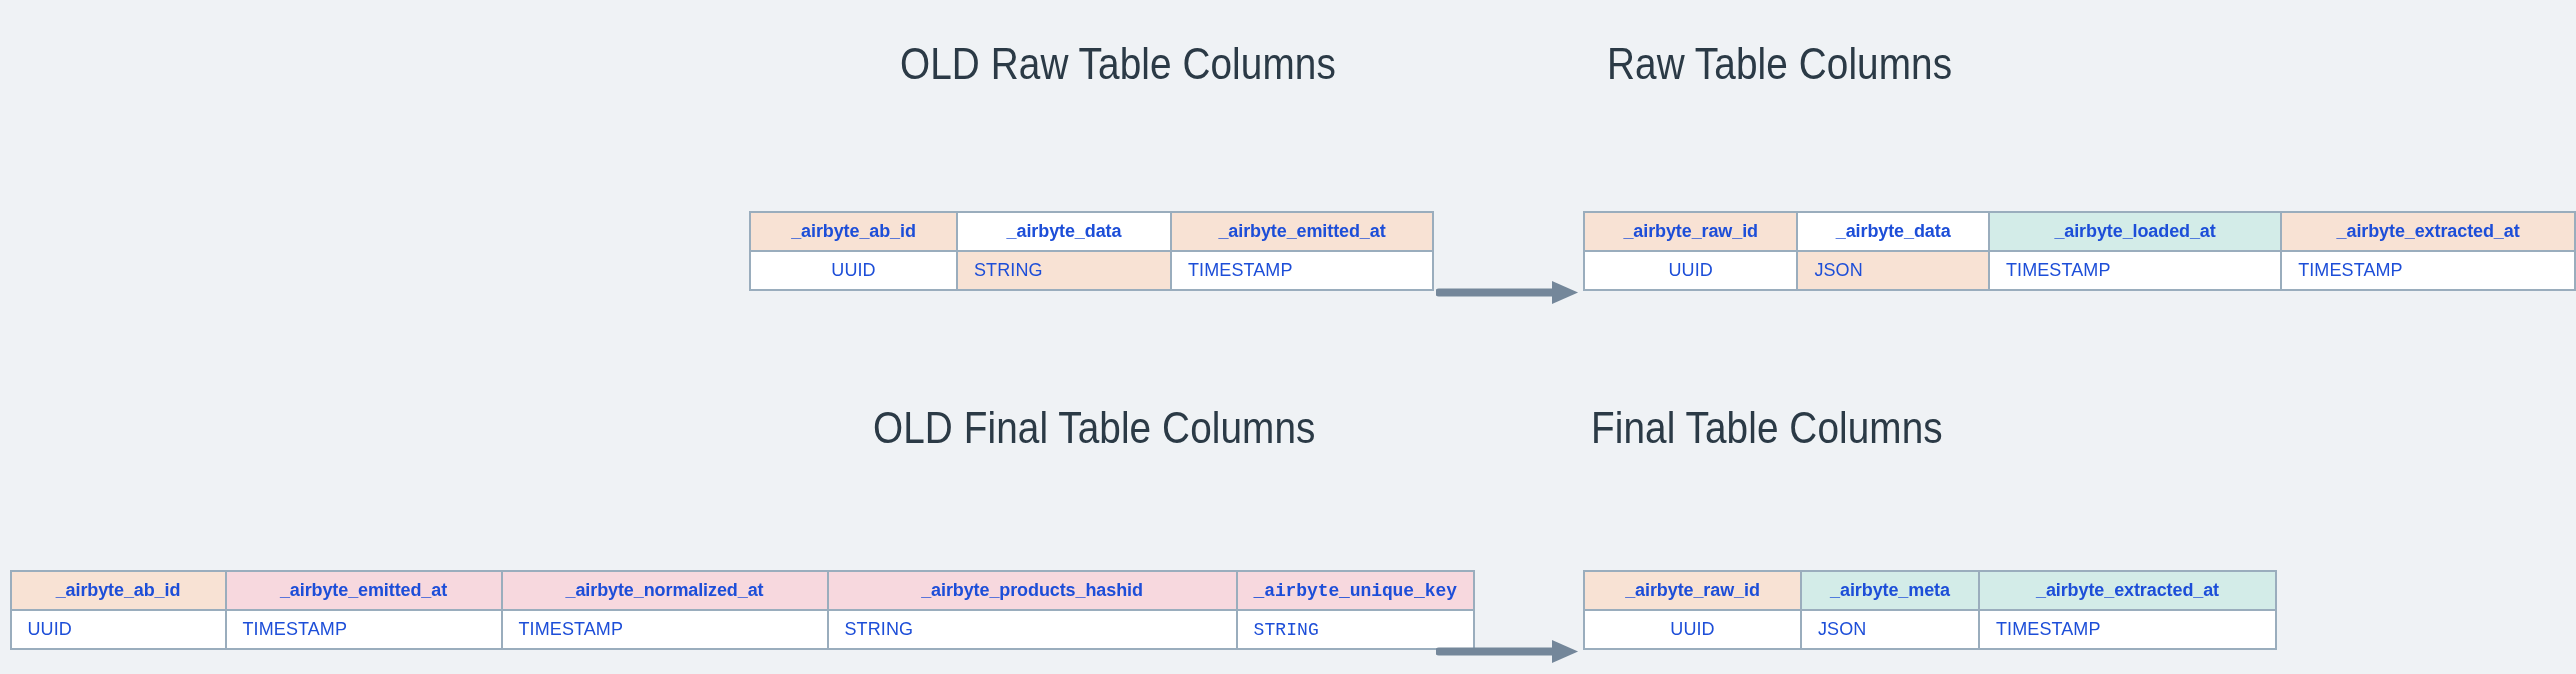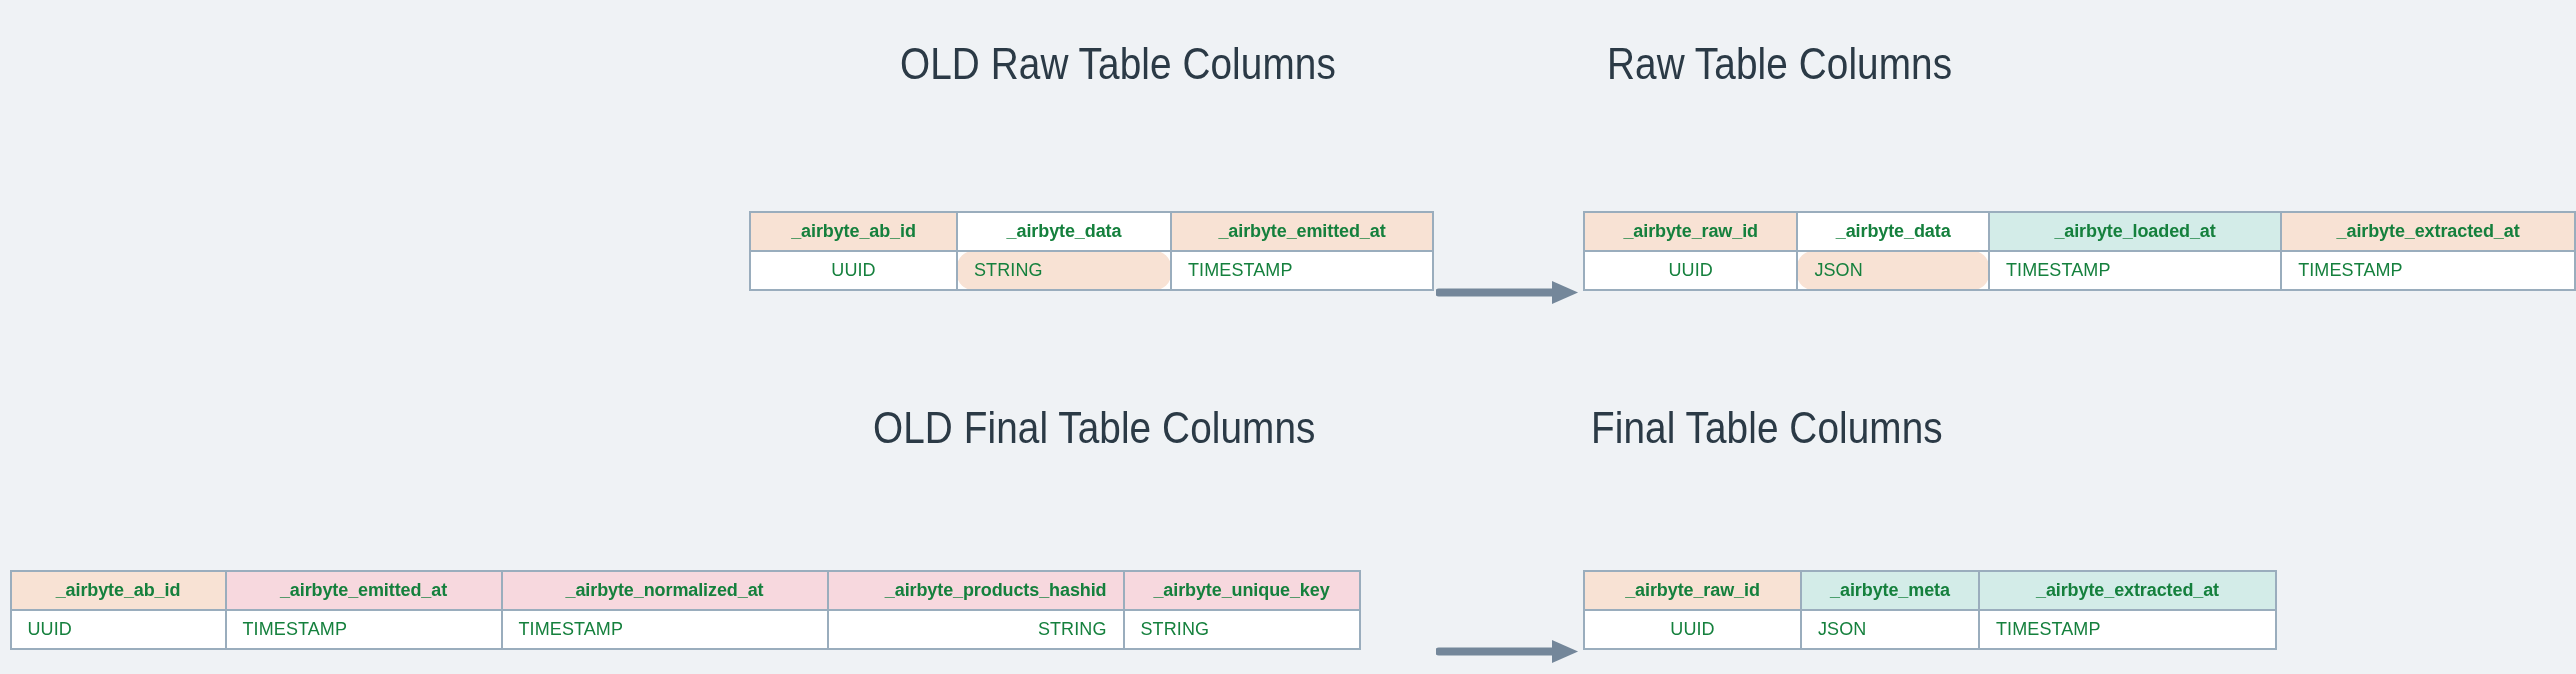--- a/index.html
+++ b/index.html
@@ -47,39 +47,38 @@
     position: absolute;
     border-collapse: collapse;
     background: #ffffff;
     border: 2.9px solid #9aadbd;
     table-layout: fixed;
   }
   .tbl td {
     border: 2.2px solid #9aadbd;
     padding: 8px 16px;
     height: 38px;
-    color: #15803d;
+    color: #1d4ed8;
     font-family: "Liberation Sans", sans-serif;
     white-space: nowrap;
     box-sizing: border-box;
   }
   .tbl tr.hdr td {
     font-weight: bold;
     font-size: 18px;
     text-align: center;
     height: 39px;
     letter-spacing: -0.1px;
   }
   .tbl tr.typ td {
     font-weight: 400;
     font-size: 18px;
     text-align: left;
     height: 39px;
     letter-spacing: 0.1px;
-    border-radius: 16px;
   }
   .tbl tr.typ td.ctr { text-align: center; }
 
   
   .fill-peach { background: #f8e2d4; }
   .fill-pink  { background: #f7d8de; }
   .fill-mint  { background: #d3ece8; }
   .fill-white { background: #ffffff; }
 
   
@@ -97,22 +96,22 @@
   #tbl-new-raw td.c1 { width: 195px; }
   #tbl-new-raw td.c2 { width: 300px; }
   #tbl-new-raw td.c3 { width: 300px; }
 
   #tbl-old-final {
     left: 9.5px; top: 547px;
   }
   #tbl-old-final td.c0 { width: 215px; }
   #tbl-old-final td.c1 { width: 276px; }
   #tbl-old-final td.c2 { width: 326px; }
-  #tbl-old-final td.c3 { width: 296px; text-align: right; }
-  #tbl-old-final td.c4 { width: 236px; }
+  #tbl-old-final td.c3 { width: 409px; }
+  #tbl-old-final td.c4 { width: 236px; font-family: Liberation Mono, monospace; }
 
   #tbl-new-final {
     left: 1583px; top: 547px;
   }
   #tbl-new-final td.c0 { width: 217px; }
   #tbl-new-final td.c1 { width: 178px; }
   #tbl-new-final td.c2 { width: 297px; }
 
   
   .arrow {

